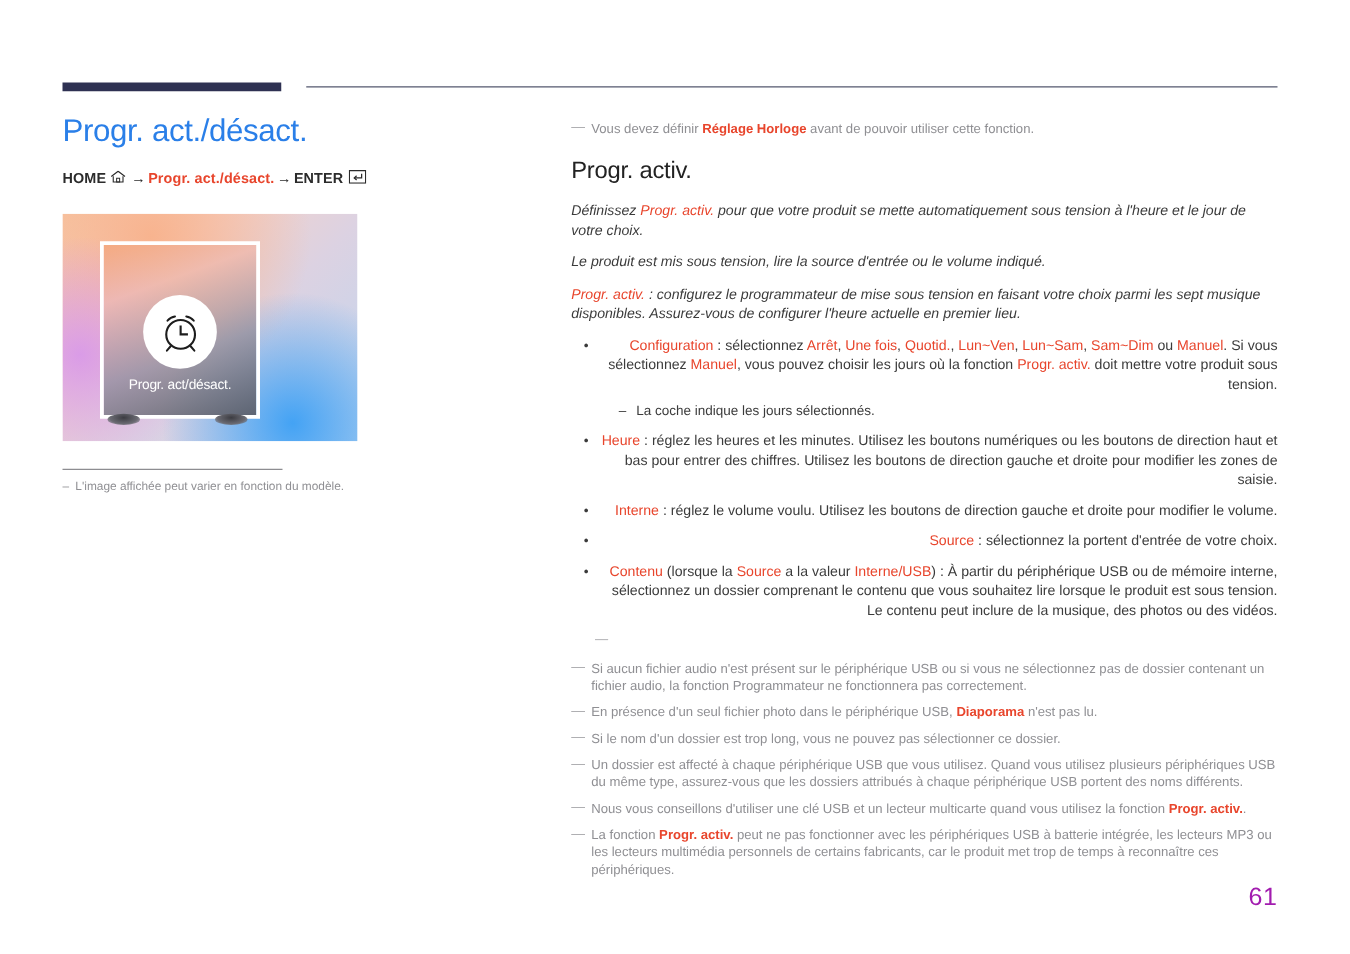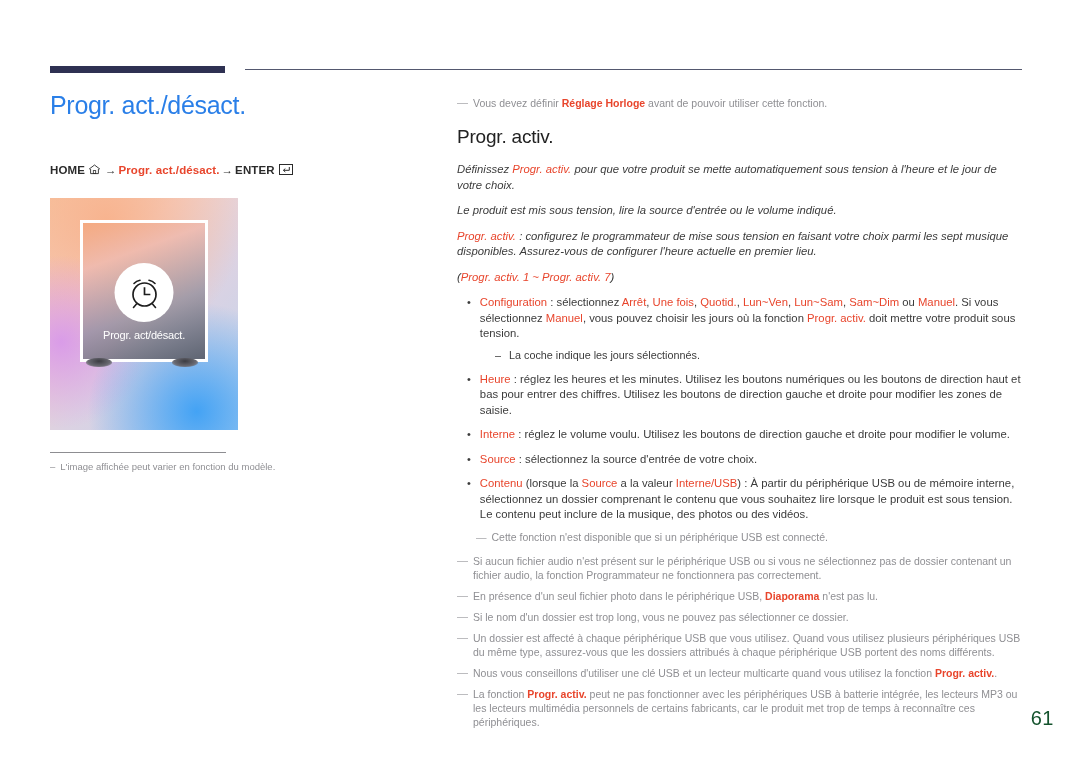--- a/index.html
+++ b/index.html
@@ -59,21 +59,21 @@
   .page-title {
     color: #2a7fe8;
     font-size: 25px;
     font-weight: normal;
     letter-spacing: -0.3px;
     margin: 0;
     padding: 0;
     line-height: 30px;
   }
   .breadcrumb {
-    margin-top: 44px;
+    margin-top: 16px;
     font-size: 11.5px;
     color: #2b2b2b;
     font-weight: bold;
     letter-spacing: 0.1px;
     white-space: nowrap;
   }
   .breadcrumb .crumb-red {
     color: #e8452c;
   }
   .breadcrumb .arrow {
@@ -96,23 +96,24 @@
     position: relative;
     vertical-align: -1px;
     margin-left: 4px;
   }
   .ico-enter svg { display:block; }
 
   
   .thumb-wrap {
     margin-top: 22px;
     width: 188px;
-    height: 232px;
+    height: 182px;
     position: relative;
     overflow: hidden;
+    padding-left: 48px;
   }
   .thumb-bg {
     position: absolute;
     inset: 0;
     background:
       radial-gradient(circle at 78% 92%, rgba(60,160,245,0.95) 0%, rgba(60,160,245,0.0) 42%),
       radial-gradient(circle at 6% 62%, rgba(215,150,235,0.9) 0%, rgba(215,150,235,0.0) 38%),
       radial-gradient(circle at 30% 10%, rgba(248,178,140,0.95) 0%, rgba(248,178,140,0.0) 55%),
       linear-gradient(135deg, #f6c9a8 0%, #f3d2cb 30%, #dcd2e2 58%, #bfd5ef 100%);
   }
@@ -235,21 +236,21 @@
     color: #3b3b3b;
     margin-bottom: 9px;
     padding-left: 10px;
   }
   .bullet .bdot {
     flex: 0 0 auto;
     color: #3b3b3b;
     font-size: 11px;
     line-height: 15px;
   }
-  .bullet .btext { flex: 1 1 auto; }
+  .bullet .btext { flex: 1 1 auto; text-align: right; }
   .bullet .red { color: #e8452c; }
 
   .sub-dash {
     display: flex;
     gap: 8px;
     font-size: 10.8px;
     line-height: 15px;
     color: #3b3b3b;
     margin: -3px 0 9px 38px;
   }
@@ -268,23 +269,22 @@
   .notes-block { margin-top: 2px; }
 
   
   .page-num {
     position: absolute;
     left: 0;
     top: 707px;
     width: 1022px;
     text-align: right;
     font-size: 20px;
-    color: #14532d;
+    color: #a21caf;
     letter-spacing: 0.5px;
-    padding-left: 32px;
   }
 </style>
 </head>
 <body>
 
 <div class="top-rules">
   <div class="rule-thick"></div>
   <div class="rule-thin"></div>
 </div>
 
@@ -338,21 +338,20 @@
     <span class="nd">―</span>
     <span class="nt"><span>Vous devez définir </span><span class="hl">Réglage Horloge</span><span> avant de pouvoir utiliser cette fonction.</span></span>
   </div>
 
   <h2 class="sec-head">Progr. activ.</h2>
 
   <div id="paragraphs">
       <p class="para"><span>Définissez </span><span class="red">Progr. activ.</span><span> pour que votre produit se mette automatiquement sous tension à l'heure et le jour de votre choix.</span></p>
       <p class="para"><span>Le produit est mis sous tension, lire la source d'entrée ou le volume indiqué.</span></p>
       <p class="para"><span class="red">Progr. activ.</span><span> : configurez le programmateur de mise sous tension en faisant votre choix parmi les sept musique disponibles. Assurez-vous de configurer l'heure actuelle en premier lieu.</span></p>
-      <p class="para"><span>(</span><span class="red">Progr. activ. 1 ~ Progr. activ. 7</span><span>)</span></p>
     </div>
 
   <ul class="bullet-list" id="bullets-top">
       <li class="bullet">
         <span class="bdot">•</span>
         <span class="btext"><span class="red">Configuration</span><span> : sélectionnez </span><span class="red">Arrêt</span><span>, </span><span class="red">Une fois</span><span>, </span><span class="red">Quotid.</span><span>, </span><span class="red">Lun~Ven</span><span>, </span><span class="red">Lun~Sam</span><span>, </span><span class="red">Sam~Dim</span><span> ou </span><span class="red">Manuel</span><span>. Si vous sélectionnez </span><span class="red">Manuel</span><span>, vous pouvez choisir les jours où la fonction </span><span class="red">Progr. activ.</span><span> doit mettre votre produit sous tension.</span></span>
       </li>
     </ul>
 
   <div class="sub-dash">
@@ -364,31 +363,30 @@
       <li class="bullet">
         <span class="bdot">•</span>
         <span class="btext"><span class="red">Heure</span><span> : réglez les heures et les minutes. Utilisez les boutons numériques ou les boutons de direction haut et bas pour entrer des chiffres. Utilisez les boutons de direction gauche et droite pour modifier les zones de saisie.</span></span>
       </li>
       <li class="bullet">
         <span class="bdot">•</span>
         <span class="btext"><span class="red">Interne</span><span> : réglez le volume voulu. Utilisez les boutons de direction gauche et droite pour modifier le volume.</span></span>
       </li>
       <li class="bullet">
         <span class="bdot">•</span>
-        <span class="btext"><span class="red">Source</span><span> : sélectionnez la source d'entrée de votre choix.</span></span>
+        <span class="btext"><span class="red">Source</span><span> : sélectionnez la portent d'entrée de votre choix.</span></span>
       </li>
       <li class="bullet">
         <span class="bdot">•</span>
         <span class="btext"><span class="red">Contenu</span><span> (lorsque la </span><span class="red">Source</span><span> a la valeur </span><span class="red">Interne/USB</span><span>) : À partir du périphérique USB ou de mémoire interne, sélectionnez un dossier comprenant le contenu que vous souhaitez lire lorsque le produit est sous tension. Le contenu peut inclure de la musique, des photos ou des vidéos.</span></span>
       </li>
     </ul>
 
   <div class="inner-note">
     <span class="nd">―</span>
-    <span>Cette fonction n'est disponible que si un périphérique USB est connecté.</span>
   </div>
 
   <div class="notes-block" id="notes">
       <div class="note-line">
         <span class="nd">―</span>
         <span class="nt"><span>Si aucun fichier audio n'est présent sur le périphérique USB ou si vous ne sélectionnez pas de dossier contenant un fichier audio, la fonction Programmateur ne fonctionnera pas correctement.</span></span>
       </div>
       <div class="note-line">
         <span class="nd">―</span>
         <span class="nt"><span>En présence d'un seul fichier photo dans le périphérique USB, </span><span class="hl">Diaporama</span><span> n'est pas lu.</span></span>

